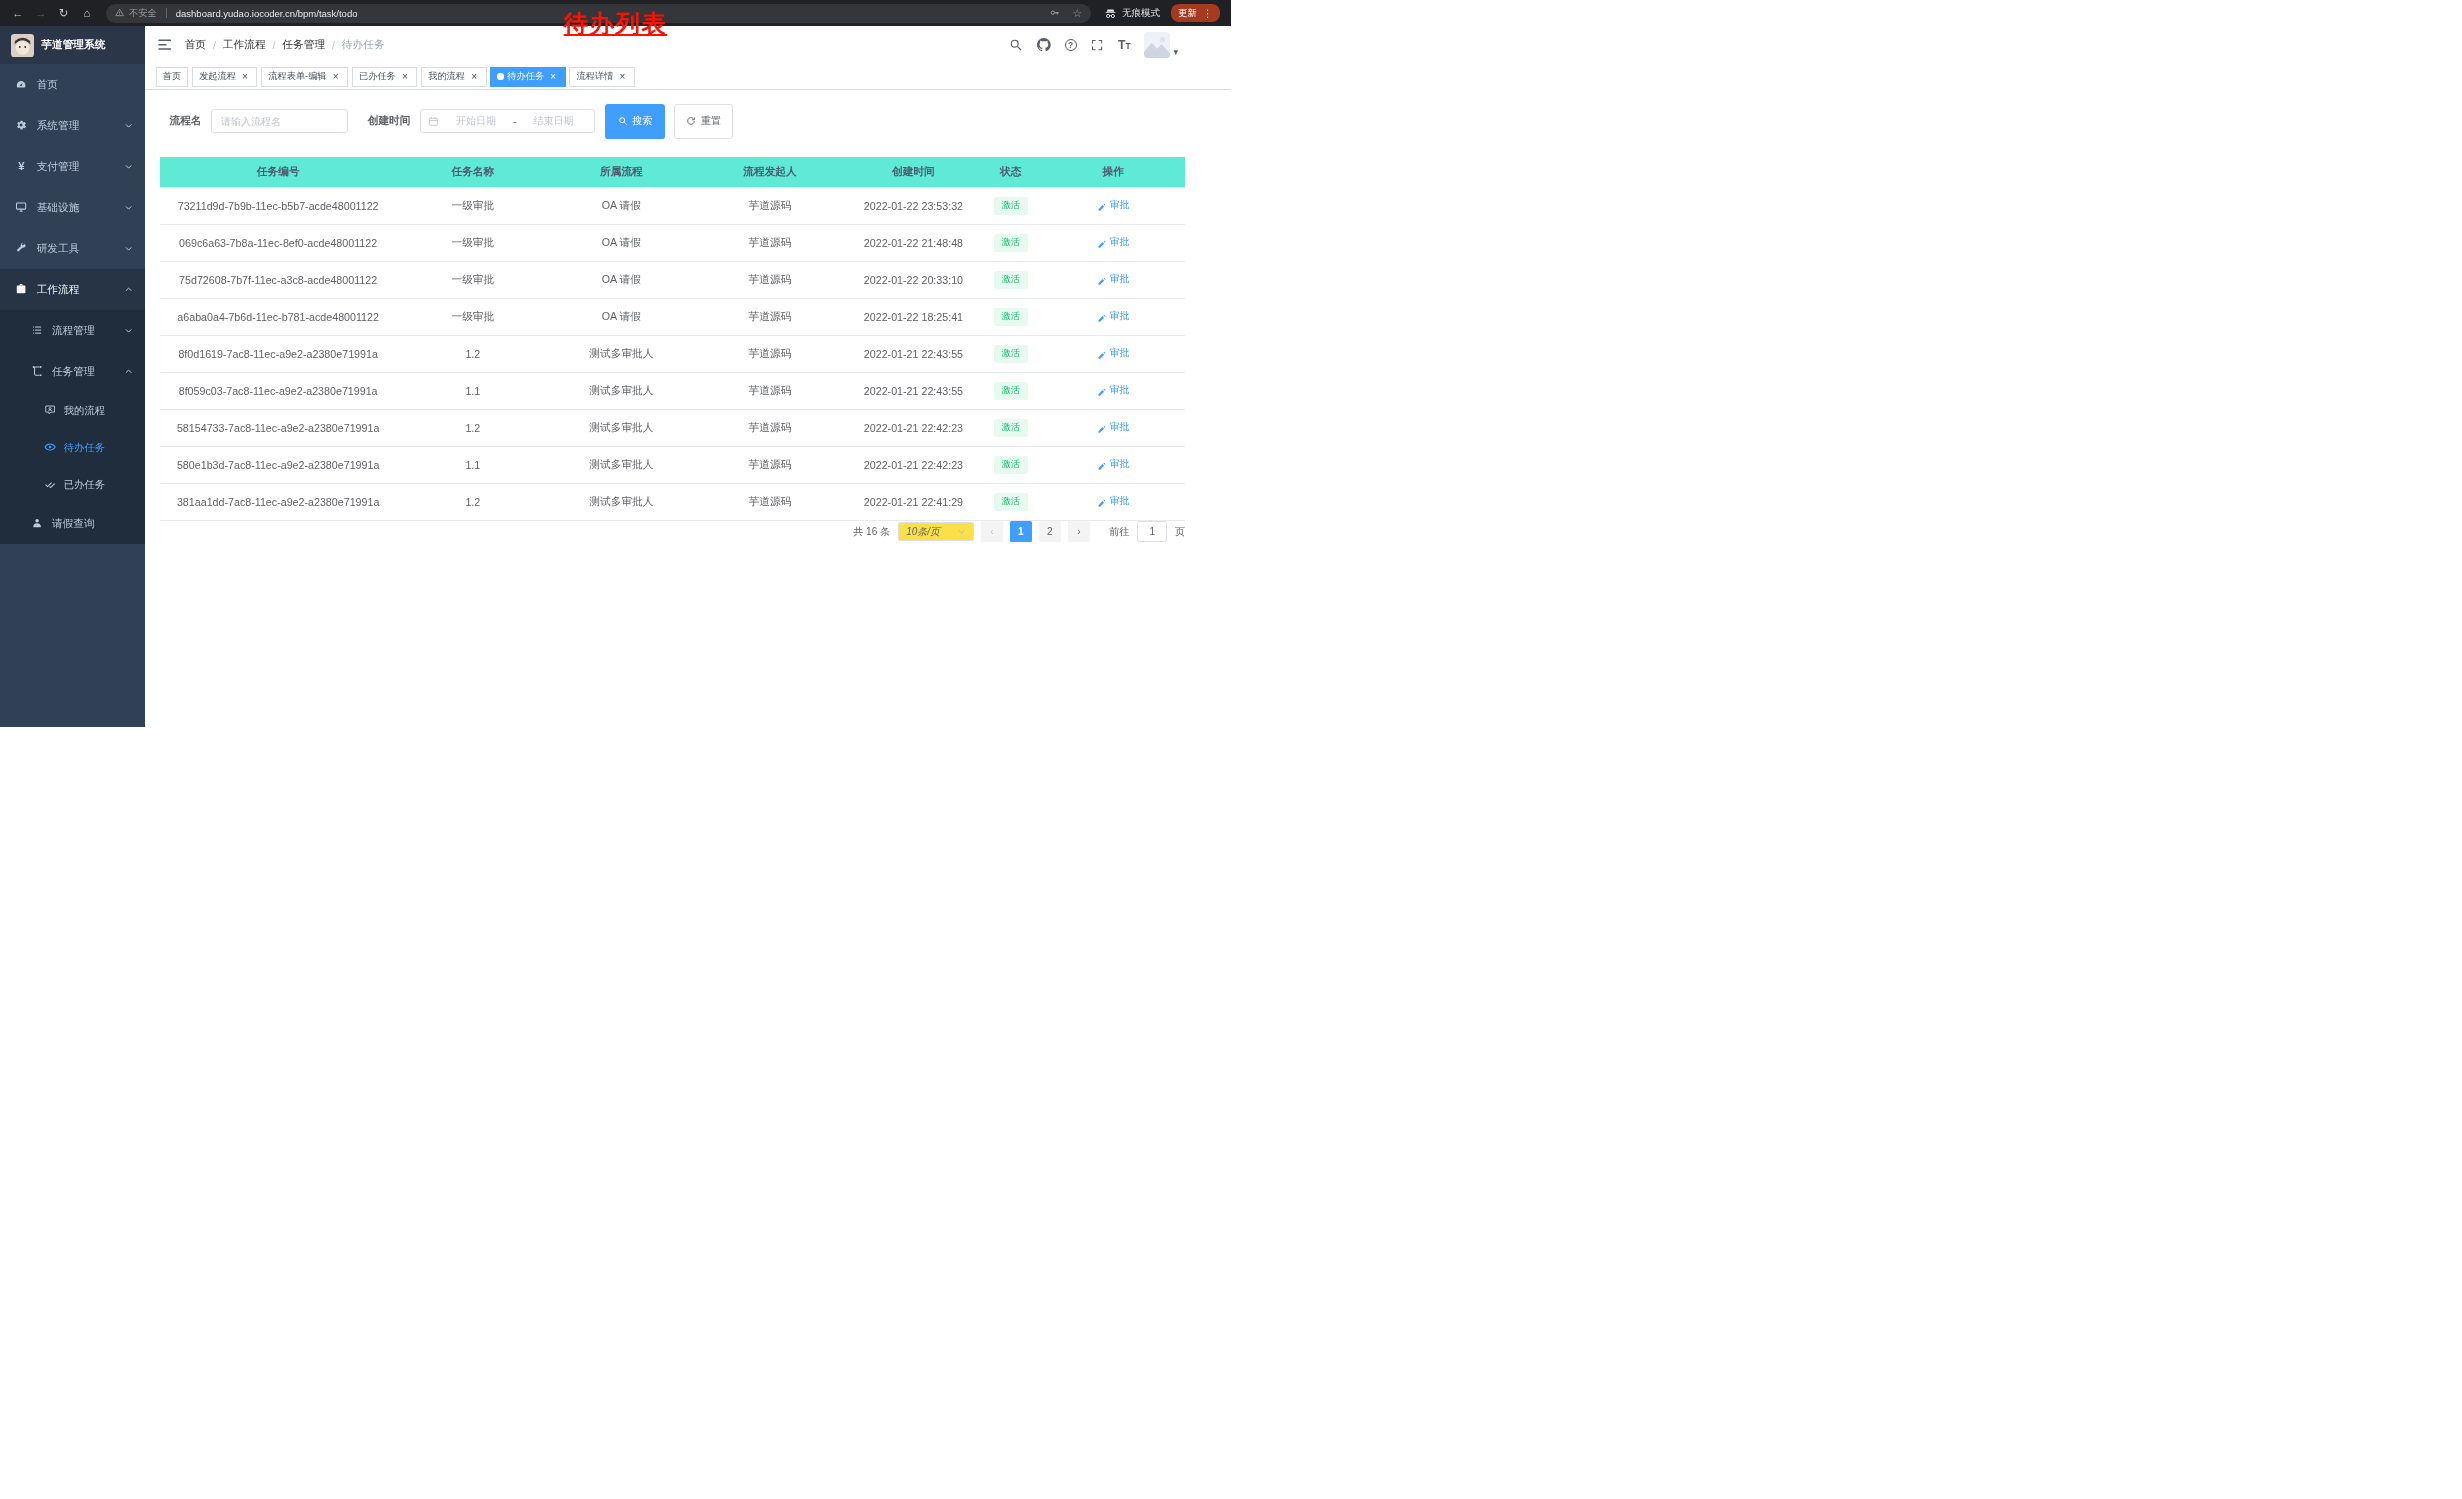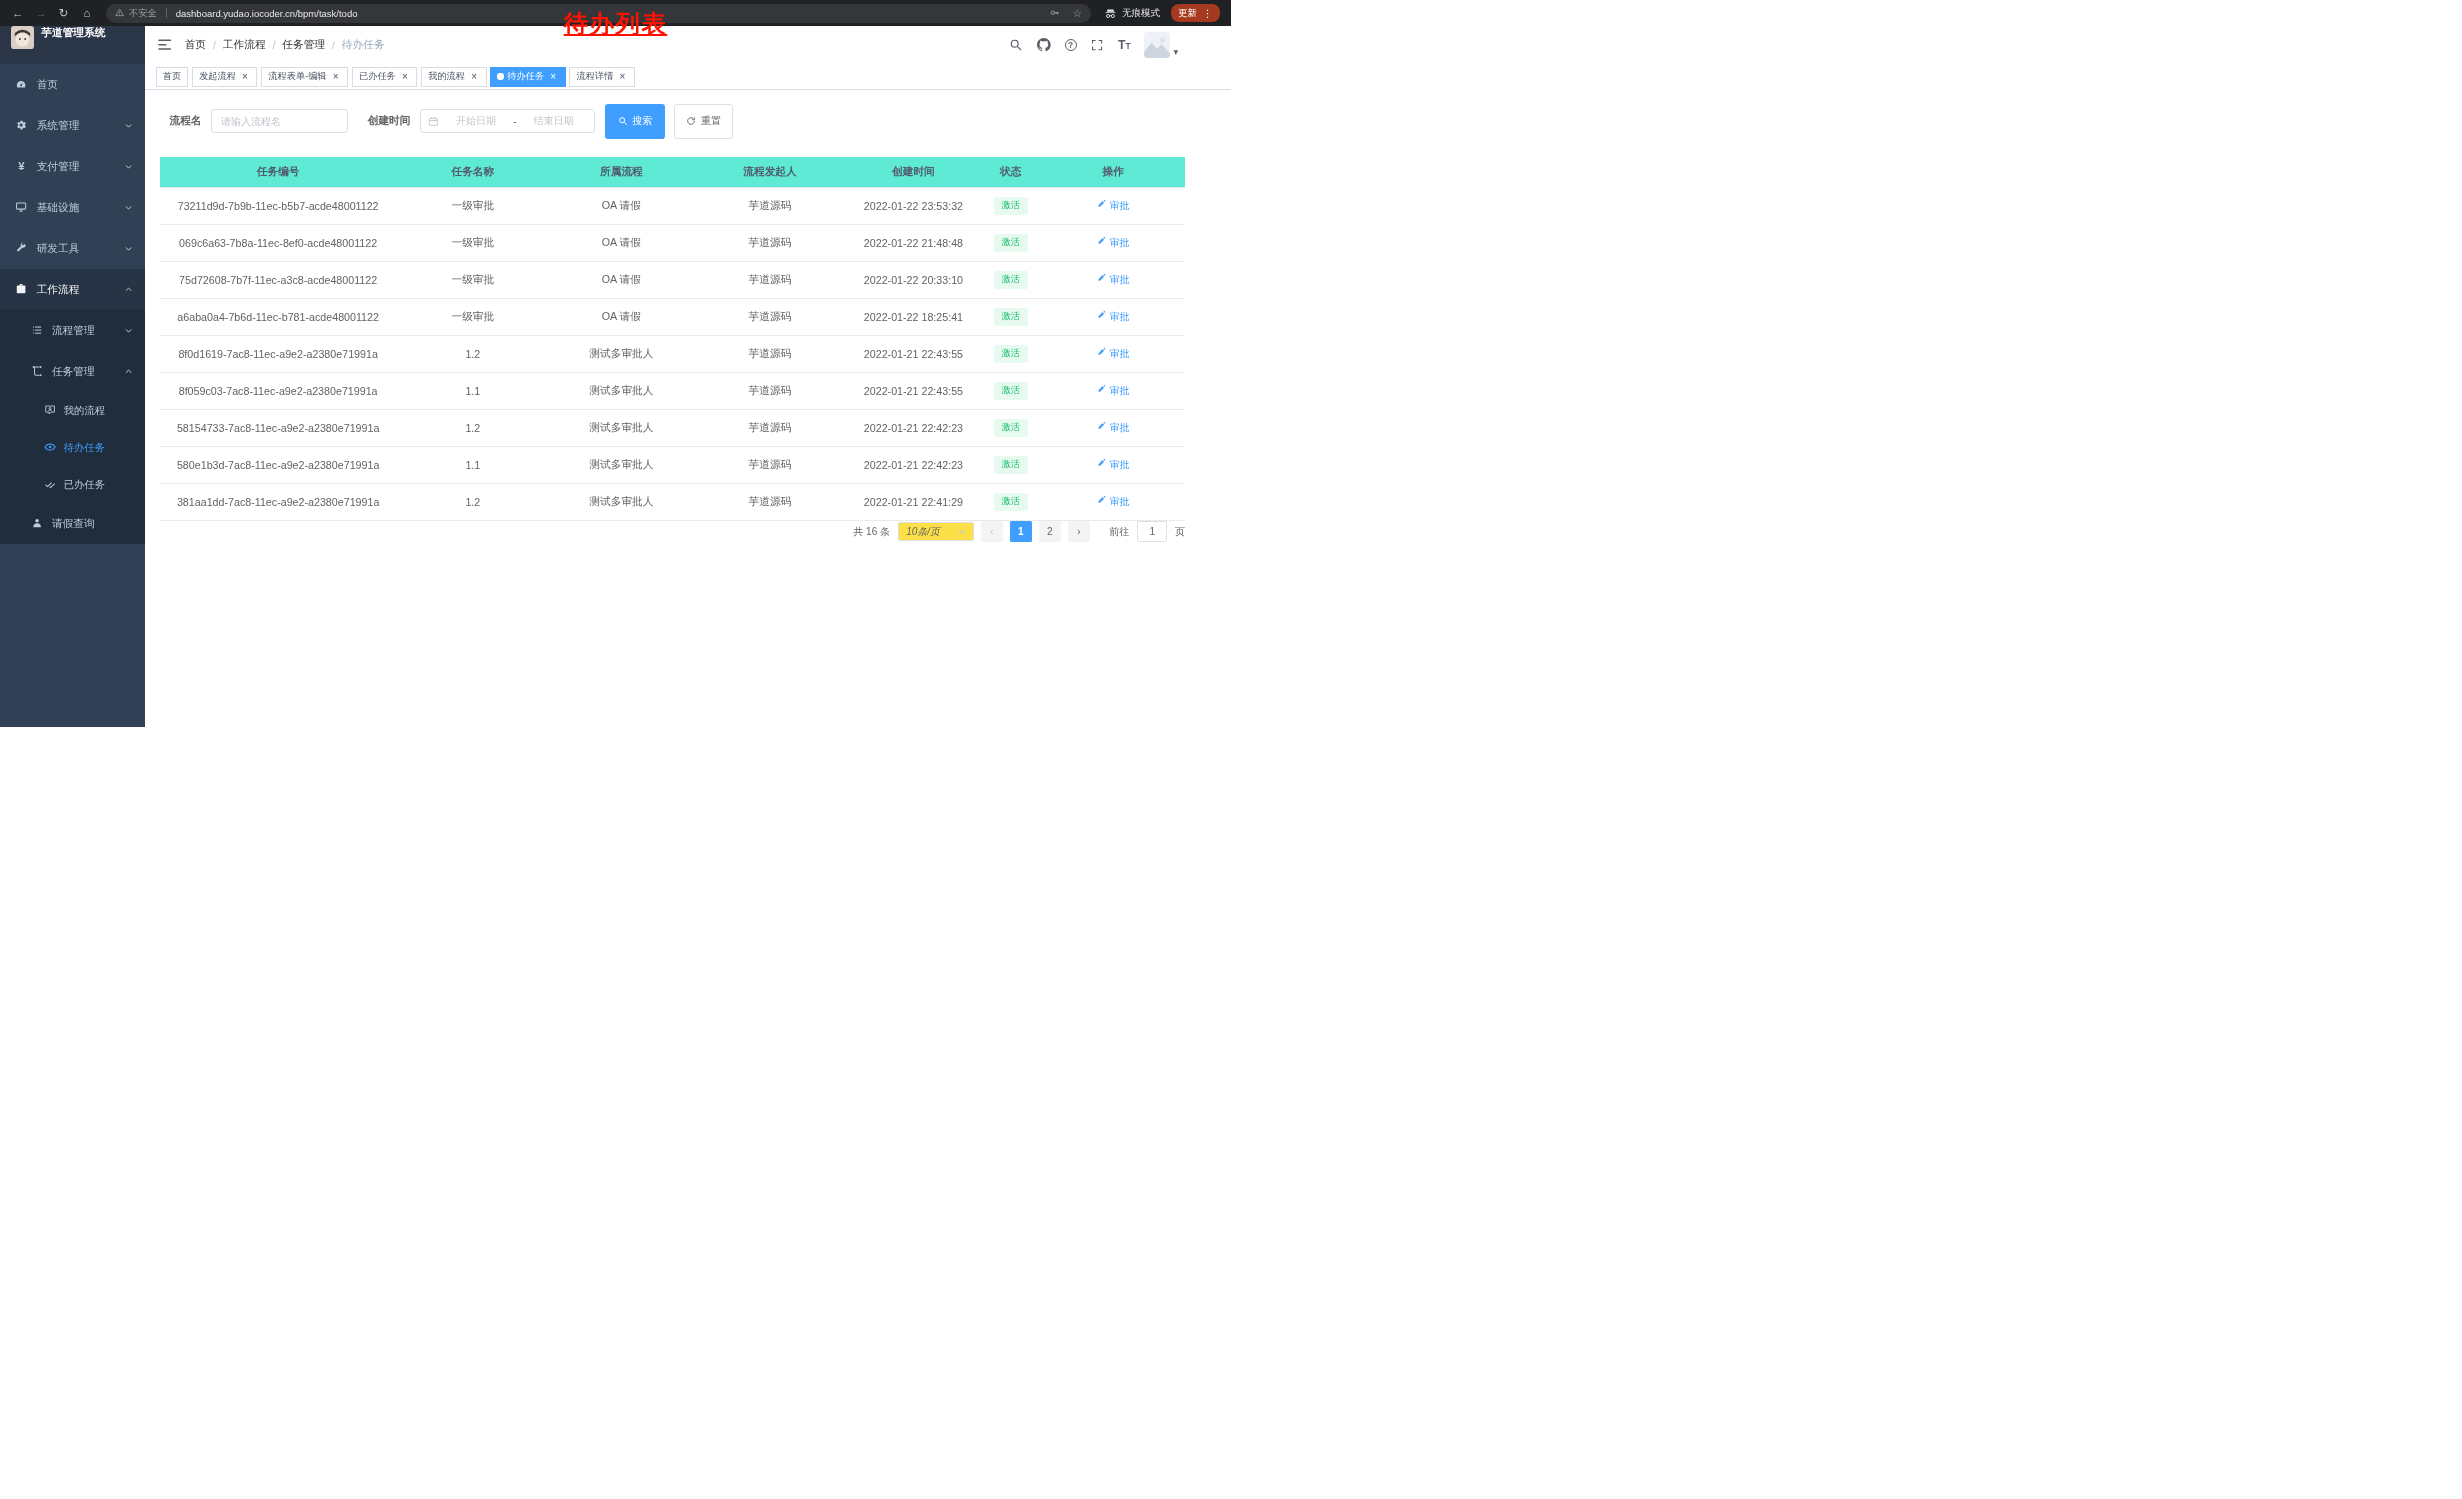--- a/index.html
+++ b/index.html
@@ -30,21 +30,21 @@
   .update-pill .kebab { font-size:10px; }
 
   
   .annotation { position:absolute; top:7.6px; left:50%; transform:translateX(-50%);
                 font-size:24.4px; font-weight:700; color:#ff1100; letter-spacing:1.5px;
                 z-index:99; text-decoration:underline; text-underline-offset:2.3px; }
 
   
   .app { display:flex; height:701px; background:#fff; }
   .sidebar { width:145px; background:#304156; flex-shrink:0; overflow:hidden; }
-  .logo-row { height:38px; display:flex; gap:7.6px; padding:0 10.7px; background:#2b3649; }
+  .logo-row { height:38px; display:flex; align-items:center; gap:7.6px; padding:0 10.7px; background:#2b3649; }
   .logo-img { width:23px; height:23px; border-radius:3.1px; overflow:hidden; flex-shrink:0; }
   .logo-title { color:#fff; font-size:10.7px; font-weight:700; white-space:nowrap; }
   .menu-item { height:41px; display:flex; align-items:center; padding:0 12.2px 0 15.3px;
                color:#bfcbd9; font-size:10.7px; gap:9.2px; cursor:pointer; white-space:nowrap; }
   .menu-item .mi { width:12.2px; height:12.2px; flex-shrink:0; }
   .menu-item .mi svg { width:12.2px; height:12.2px; }
   .menu-item .yen { width:12.2px; text-align:center; font-size:11.4px; font-weight:700; }
   .chev { margin-left:auto; width:9.2px; height:9.2px; color:#bfcbd9; }
   .chev svg { width:9.2px; height:9.2px; }
   .chev.up { transform:rotate(180deg); }
@@ -103,21 +103,21 @@
   .btn-primary { background:#409eff; color:#fff; margin-left:10.7px; }
   .btn-plain { background:#fff; border-color:#dcdfe6; color:#606266; margin-left:9.2px; }
 
   .task-table { width:100%; border-collapse:collapse; font-size:10.7px; color:#606266; table-layout:fixed; }
   .task-table th { background:#5eead4; color:#515a6e; font-weight:700; height:30.5px;
                    border-bottom:0.8px solid #e8eaec; text-align:center; white-space:nowrap; }
   .task-table td { height:37px; text-align:center; border-bottom:0.8px solid #e8eaec;
                    white-space:nowrap; overflow:hidden; }
   .status-tag { display:inline-block; background:#e7faf0; color:#19be6b; font-size:9.2px;
                 padding:2.3px 7.6px; border-radius:2.3px; }
-  .approve-link { color:#409eff; font-size:10px; display:inline-flex; align-items:flex-start;
+  .approve-link { color:#409eff; font-size:10px; display:inline-flex; align-items:flex-end;
                   gap:3.1px; cursor:pointer; text-decoration:none; }
   .approve-link svg { width:9.2px; height:9.2px; }
 
   
   .pagination { display:flex; align-items:center; justify-content:flex-end; gap:7.6px;
                 font-size:10px; color:#606266; }
   .page-size-select { width:76px; height:19px; border:0.8px solid #dcdfe6; border-radius:2.3px;
                       display:flex; align-items:center; justify-content:space-between;
                       padding:0 6.1px 0 7.6px; color:#606266; cursor:pointer; background:#fde047;font-style:italic; }
   .page-btn { min-width:21.4px; height:21.4px; border-radius:1.5px; background:#f4f4f5;

